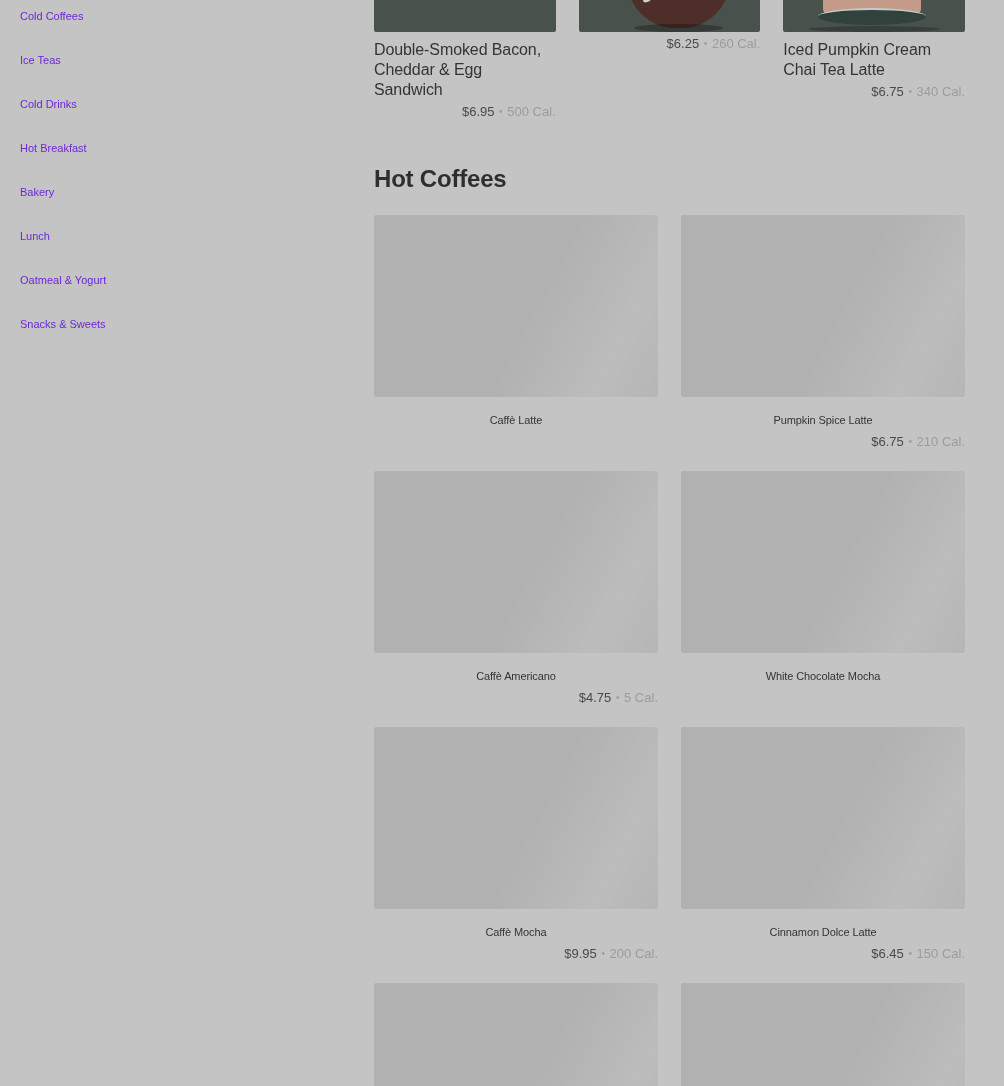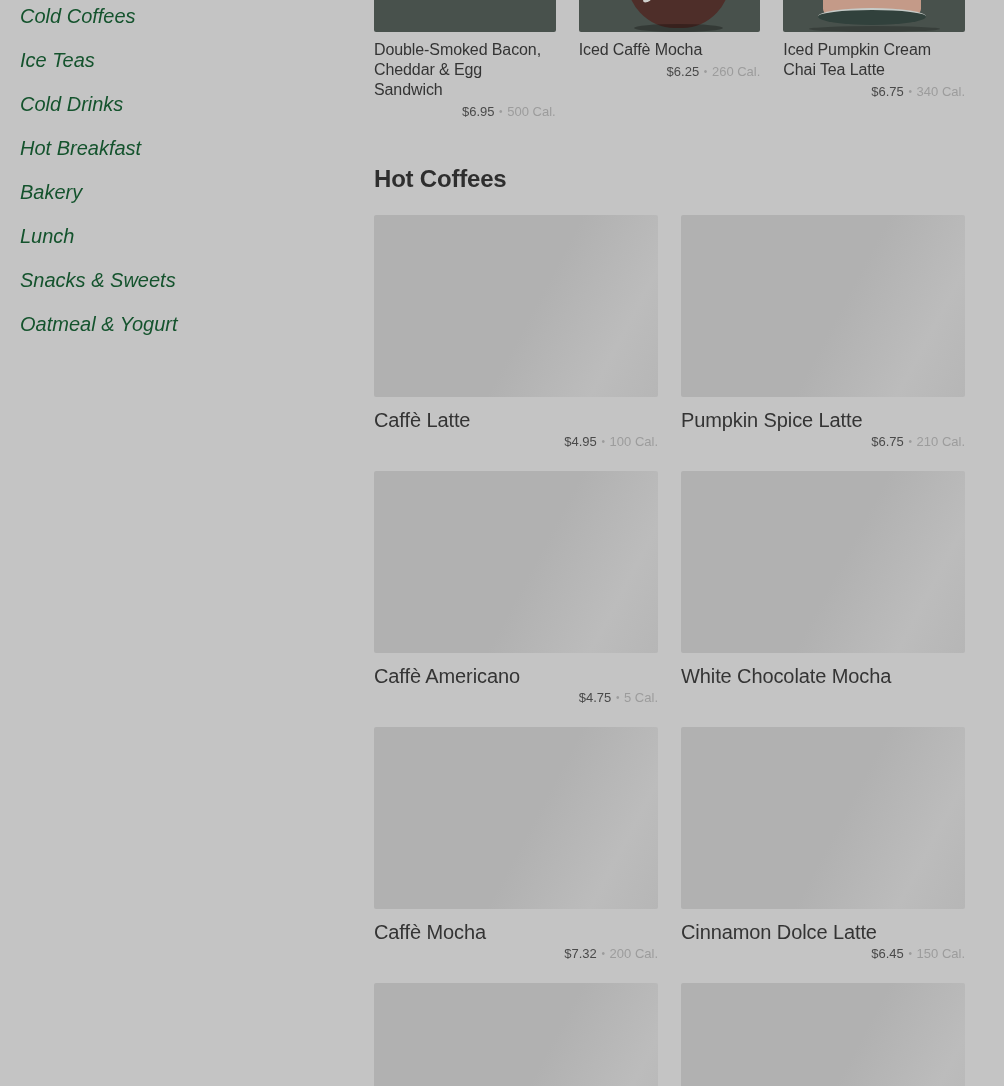--- a/index.html
+++ b/index.html
@@ -7,22 +7,22 @@
     width:1004px;height:1086px;overflow:hidden;
     font-family:"Liberation Sans", sans-serif;
     background:#c4c4c4;
   }
   .screen{position:relative;width:1004px;height:1086px;overflow:hidden;background:#c4c4c4;}
 
   
   .sidebar{position:absolute;left:20px;top:6px;width:300px;}
   .side-item{
     height:44px;display:flex;align-items:flex-start;
-    font-size:20px;line-height:20px;font-weight:500;color:#14532d;
-    cursor:pointer;width:fit-content;font-style:italic;
+    font-size:11px;line-height:20px;font-weight:500;color:#6d28d9;
+    cursor:pointer;width:fit-content;
   }
 
   
   .main{position:absolute;left:374px;top:0;width:591px;height:1086px;overflow:visible;}
 
   
   .featured-row{display:flex;gap:23px;height:120px;}
   .fcard{flex:1 1 0;min-width:0;cursor:pointer;}
   .fimg{
     position:relative;height:32px;overflow:hidden;
@@ -70,59 +70,58 @@
   .grid{
     margin-top:21px;display:grid;grid-template-columns:repeat(2,1fr);
     column-gap:23px;row-gap:21px;
   }
   .gcard{min-width:0;cursor:pointer;}
   .gimg{
     height:182px;border-radius:2px;
     background:linear-gradient(118deg,#b1b1b1 55%,#bcbcbc 82%,#b6b6b6 100%);
   }
   .gtitle{
-    margin:13px 0 0 0;font-size:20px;line-height:20px;font-weight:500;
-    color:#343434;letter-spacing:-0.1px;
+    margin:13px 0 0 0;font-size:11px;line-height:20px;font-weight:500;
+    color:#343434;letter-spacing:-0.1px;text-align:center;
   }
 </style>
 </head>
 <body>
 
 <div class="screen">
 
   <nav class="sidebar">
     <div class="side-item">Cold Coffees</div>
     <div class="side-item">Ice Teas</div>
     <div class="side-item">Cold Drinks</div>
     <div class="side-item">Hot Breakfast</div>
     <div class="side-item">Bakery</div>
     <div class="side-item">Lunch</div>
+    <div class="side-item">Oatmeal &amp; Yogurt</div>
     <div class="side-item">Snacks &amp; Sweets</div>
-    <div class="side-item">Oatmeal &amp; Yogurt</div>
   </nav>
 
   <main class="main">
 
     <div class="featured-row">
 
       <article class="fcard">
         <div class="fimg"></div>
         <h3 class="ftitle">Double-Smoked Bacon, Cheddar &amp; Egg Sandwich</h3>
         <p class="meta">
           <span class="price">$6.95</span>
           <span class="dot">•</span>
           <span class="cal">500 Cal.</span>
         </p>
       </article>
 
       <article class="fcard">
         <div class="fimg">
           <div class="cup"></div>
         </div>
-        <h3 class="ftitle">Iced Caffè Mocha</h3>
         <p class="meta">
           <span class="price">$6.25</span>
           <span class="dot">•</span>
           <span class="cal">260 Cal.</span>
         </p>
       </article>
 
 
       <article class="fcard">
         <div class="fimg">
@@ -139,25 +138,20 @@
 
     </div>
 
     <h2 class="section-title">Hot Coffees</h2>
 
     <div class="grid">
 
       <article class="gcard">
         <div class="gimg"></div>
         <h3 class="gtitle">Caffè Latte</h3>
-        <p class="meta">
-          <span class="price">$4.95</span>
-          <span class="dot">•</span>
-          <span class="cal">100 Cal.</span>
-        </p>
       </article>
 
       <article class="gcard">
         <div class="gimg"></div>
         <h3 class="gtitle">Pumpkin Spice Latte</h3>
         <p class="meta">
           <span class="price">$6.75</span>
           <span class="dot">•</span>
           <span class="cal">210 Cal.</span>
         </p>
@@ -175,21 +169,21 @@
 
       <article class="gcard">
         <div class="gimg"></div>
         <h3 class="gtitle">White Chocolate Mocha</h3>
       </article>
 
       <article class="gcard">
         <div class="gimg"></div>
         <h3 class="gtitle">Caffè Mocha</h3>
         <p class="meta">
-          <span class="price">$7.32</span>
+          <span class="price">$9.95</span>
           <span class="dot">•</span>
           <span class="cal">200 Cal.</span>
         </p>
       </article>
 
       <article class="gcard">
         <div class="gimg"></div>
         <h3 class="gtitle">Cinnamon Dolce Latte</h3>
         <p class="meta">
           <span class="price">$6.45</span>

